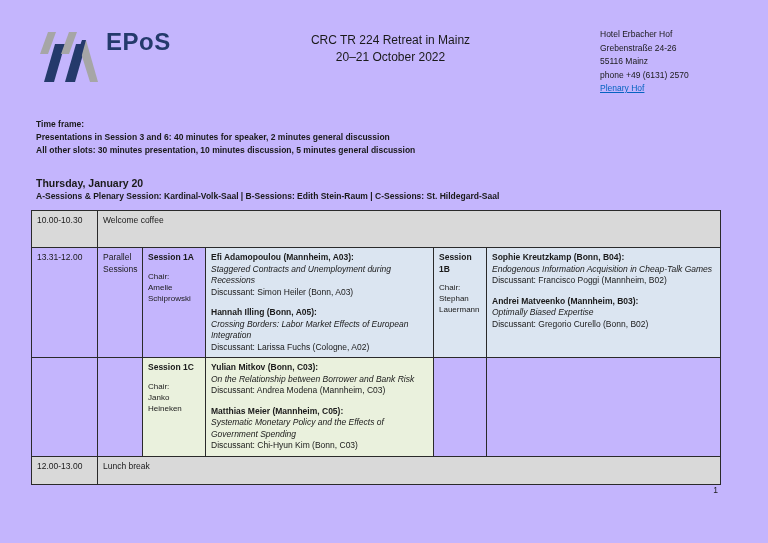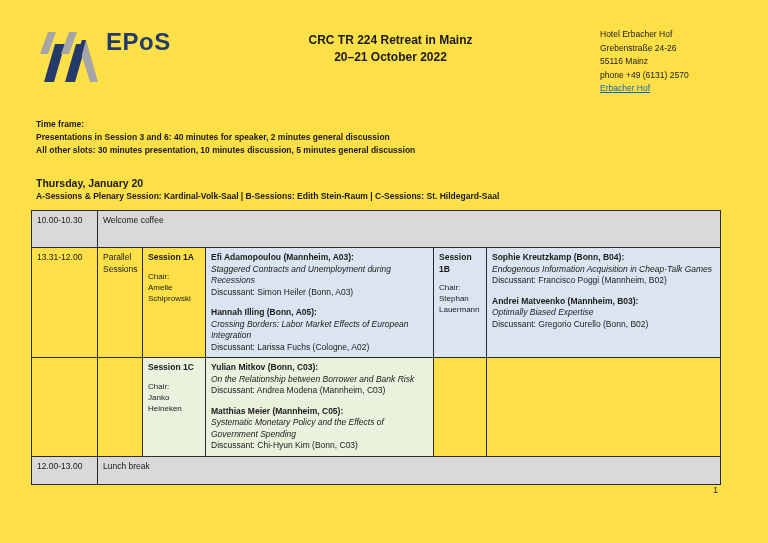--- a/index.html
+++ b/index.html
@@ -1,27 +1,27 @@
 <!DOCTYPE html>
 <html><head>
 <meta charset="utf-8">
 <style>
   * { margin:0; padding:0; box-sizing:border-box; }
   html,body { background:#e8e8e8; }
   .page {
-    position:relative; width:768px; height:543px; background:#fde047;
+    position:relative; width:768px; height:543px; background:#c4b5fd;
     font-family:"Liberation Sans", sans-serif; color:#1a1a1a; overflow:hidden;
     margin:0 auto;
   }
   
   .logo { position:absolute; left:36px; top:30px; display:flex; align-items:flex-start; }
   .logo-mark { width:62px; height:54px; margin-right:8px; }
   .logo-text .wordmark { font-size:24px; font-weight:bold; color:#243a6b; letter-spacing:0.5px; line-height:24px; }
   .logo-text .sub { font-size:7.5px; color:#5c6672; line-height:9.5px; margin-top:2px; }
-  .doc-title { position:absolute; left:13px; right:0; top:32px; text-align:center; font-weight:bold; font-size:12px; line-height:17px; }
+  .doc-title { position:absolute; left:13px; right:0; top:32px; text-align:center; font-weight:normal; font-size:12px; line-height:17px; }
   .hotel { position:absolute; left:600px; top:28px; font-size:8.5px; line-height:13.5px; }
   .hotel a { color:#0563c1; text-decoration:underline; }
   
   .timeframe { position:absolute; left:36px; top:118px; font-size:8.5px; font-weight:bold; line-height:13px; }
   .dayblock { position:absolute; left:36px; top:176px; }
   .dayblock .day-heading { font-size:10.5px; font-weight:bold; line-height:14px; }
   .dayblock .day-rooms { font-size:8.5px; font-weight:bold; line-height:13px; }
   
   table.sched { position:absolute; left:31px; top:210px; width:689px; border-collapse:collapse; table-layout:fixed; }
   table.sched td { border:1px solid #2a2a2a; font-size:8.5px; line-height:11.5px; vertical-align:top; padding:4px 5px; }
@@ -60,21 +60,21 @@
   <div class="doc-title">
     <div>CRC TR 224 Retreat in Mainz</div>
     <div>20–21 October 2022</div>
   </div>
 
   <div class="hotel">
     <div>Hotel Erbacher Hof</div>
     <div>Grebenstraße 24-26</div>
     <div>55116 Mainz</div>
     <div>phone +49 (6131) 2570</div>
-    <div><a href="#">Erbacher Hof</a></div>
+    <div><a href="#">Plenary Hof</a></div>
   </div>
 
   <div class="timeframe">
     <div>Time frame:</div>
     <div>Presentations in Session 3 and 6: 40 minutes for speaker, 2 minutes general discussion</div>
     <div>All other slots: 30 minutes presentation, 10 minutes discussion, 5 minutes general discussion</div>
   </div>
 
   <div class="dayblock">
     <div class="day-heading">Thursday, January 20</div>

